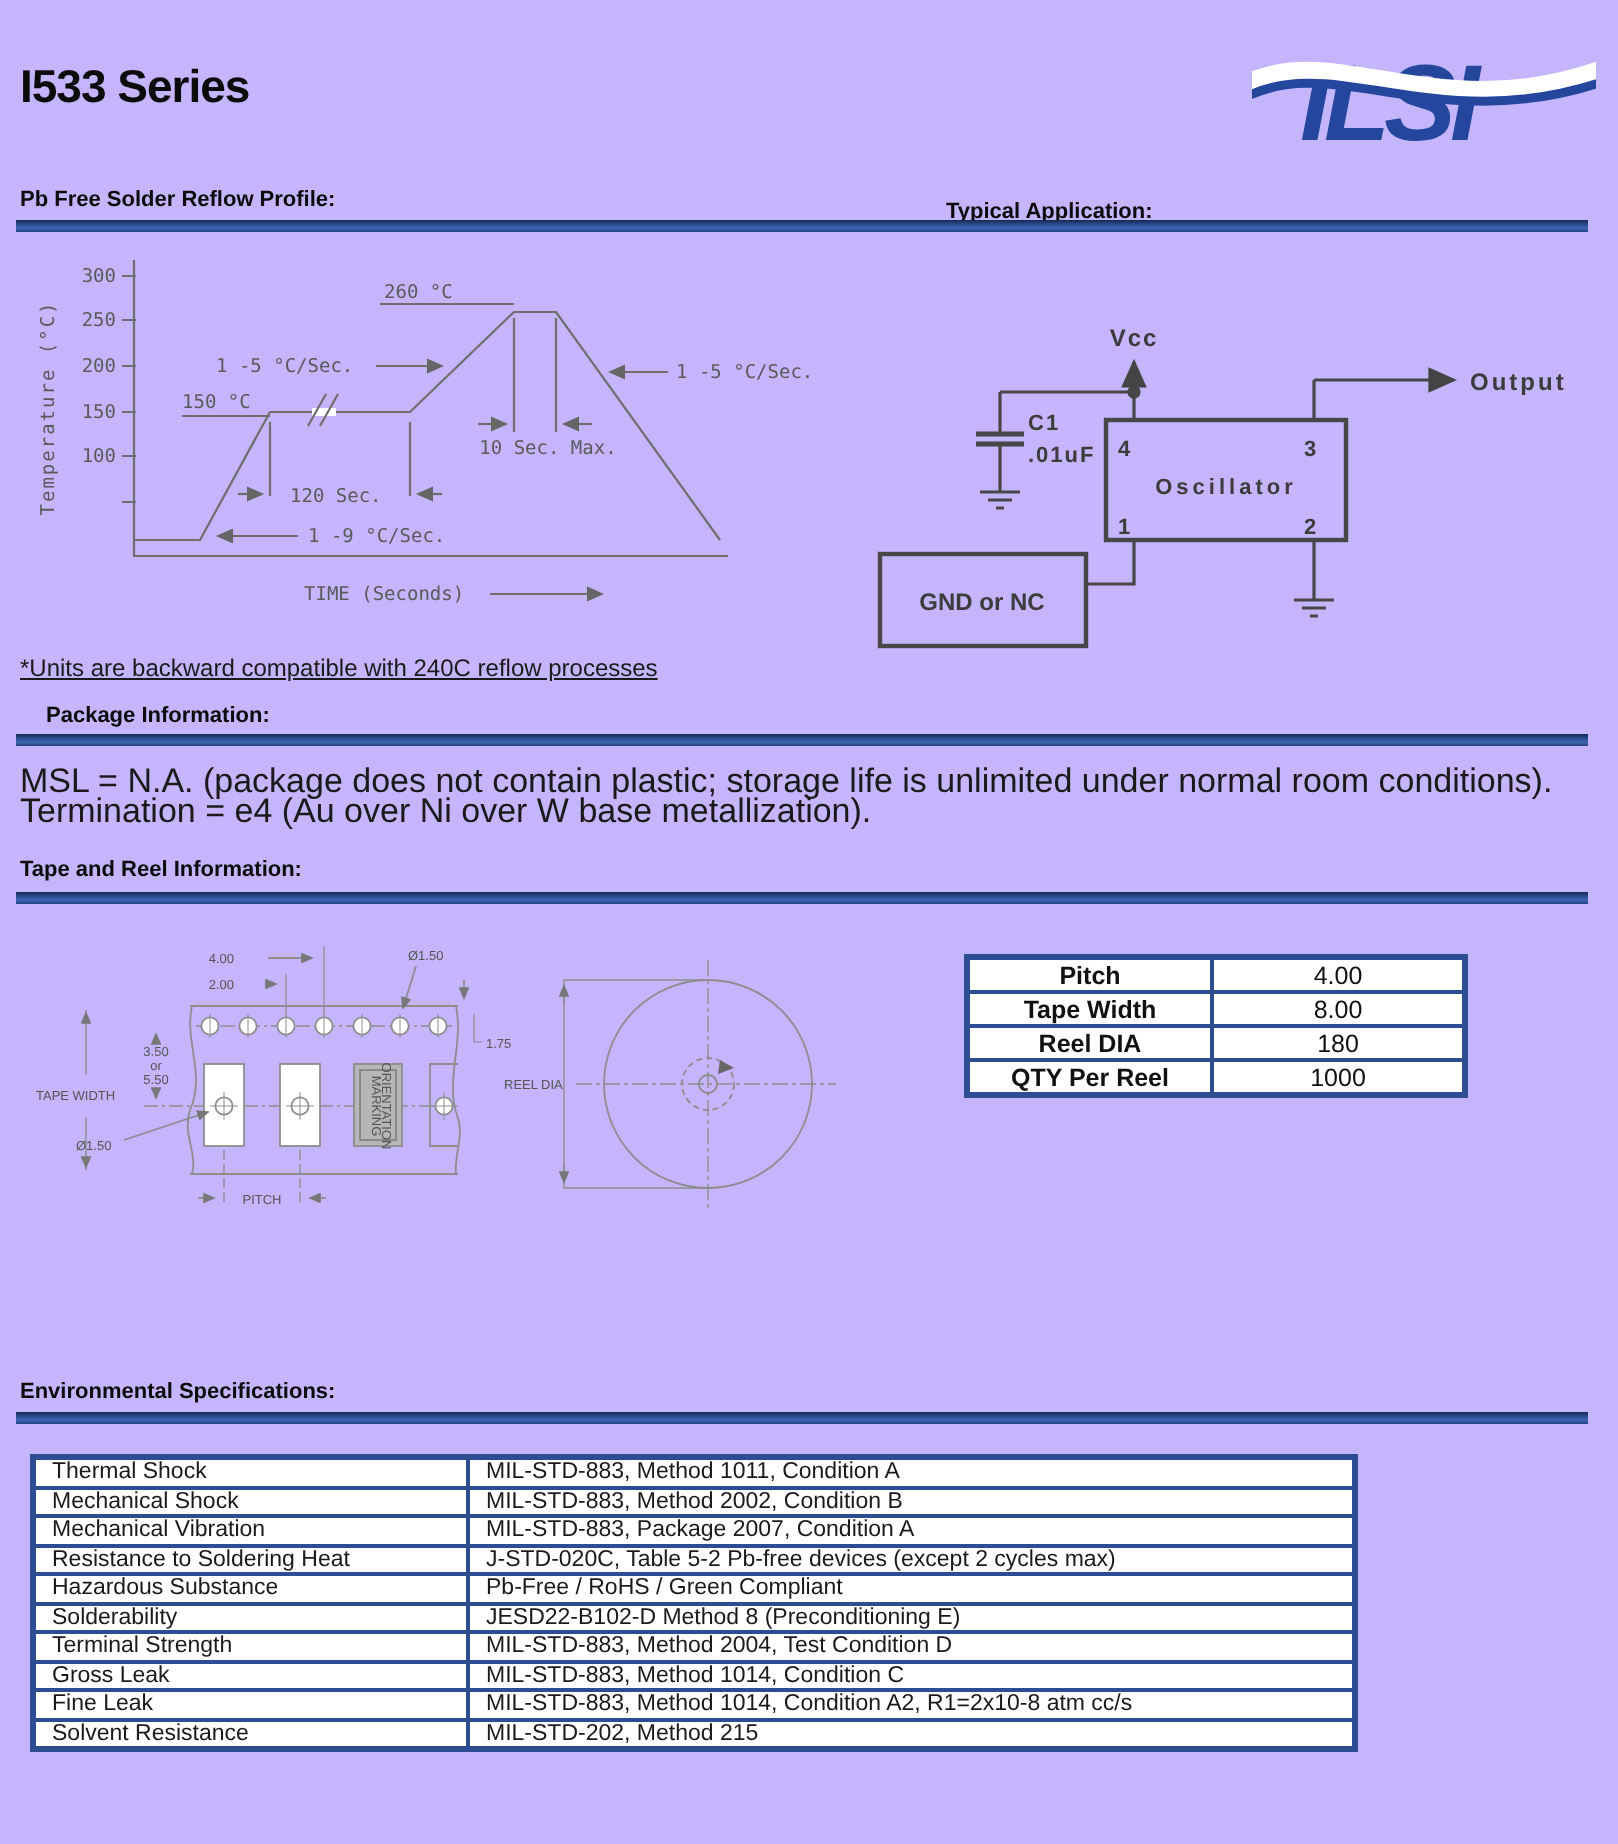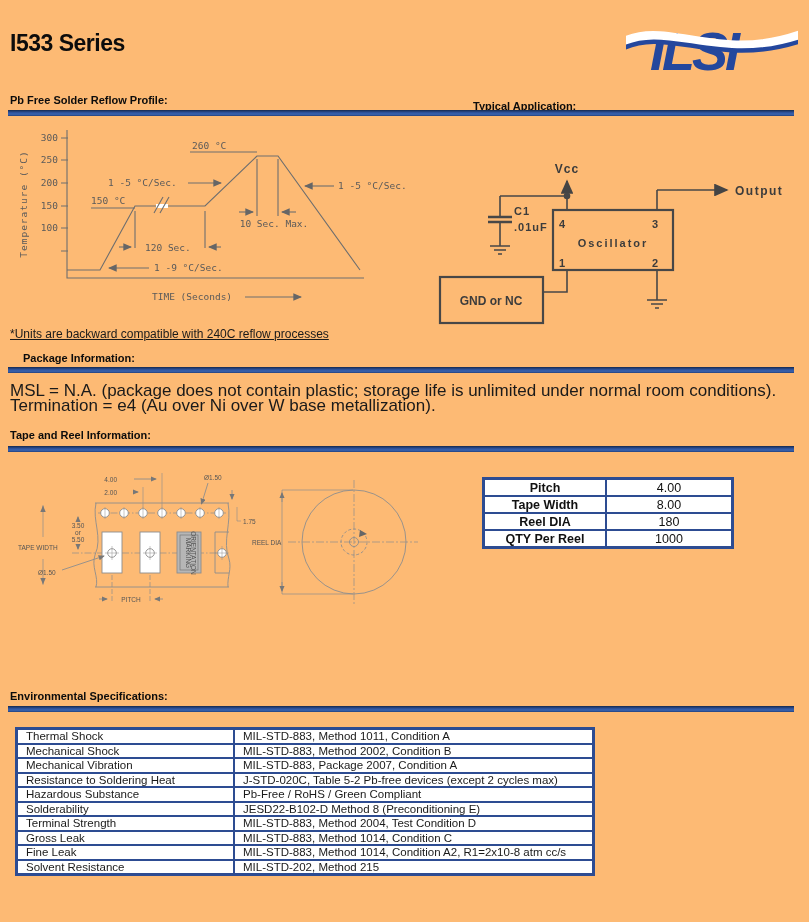--- a/index.html
+++ b/index.html
@@ -1,34 +1,34 @@
 <!DOCTYPE html>
 <html><head>
 <meta charset="utf-8">
 <style>
   html,body{margin:0;padding:0;background:#fff;}
-  #page{position:relative;width:809px;height:922px;background:#fdba74;overflow:hidden;
+  #page{position:relative;width:809px;height:922px;background:#c4b5fd;overflow:hidden;
         font-family:"Liberation Sans",sans-serif;color:#111;}
   .abs{position:absolute;}
   .title{left:10px;top:30px;font-size:23px;font-weight:bold;letter-spacing:-0.5px;color:#0c0c0c;}
   .sect{font-size:11px;font-weight:bold;color:#0c0c0c;}
   .bar{left:8px;width:786px;height:6px;
        background:linear-gradient(180deg,#16294f 0%,#2f549e 45%,#3a63ae 70%,#24417e 100%);}
   .body-text{font-size:17px;color:#1a1a1a;line-height:15px;}
   .note{font-size:12px;color:#1a1a1a;text-decoration:underline;}
   svg text{font-family:"Liberation Sans",sans-serif;}
   svg.chart text{font-family:"DejaVu Sans Mono",monospace;fill:#5a5a5a;font-size:9.5px;}
   svg.circ text{fill:#3c3c3c;font-weight:bold;}
   svg.tape text{fill:#555;font-size:6.5px;}
   table{border-collapse:collapse;background:#fff;}
   table.treel{border:3px solid #2d4c92;table-layout:fixed;}
   table.treel td{border:2px solid #2d4c92;text-align:center;font-size:12.5px;height:15px;padding:0 2px;}
   table.treel td.lbl{font-weight:bold;width:116px;}
   table.treel td.val{width:120px;}
-  table.envt{border:3px solid #2d4c92;table-layout:fixed;width:580px;}
+  table.envt{border:3px solid #2d4c92;table-layout:fixed;width:664px;}
   table.envt td{border:2px solid #2d4c92;font-size:11.5px;height:12.5px;padding:0 0 0 8px;
                 white-space:nowrap;overflow:hidden;color:#1a1a1a;}
   table.envt td.lbl{width:207px;}
 </style>
 </head>
 <body>
 
 <div id="page">
 
   <div class="abs title">I533 Series</div>

